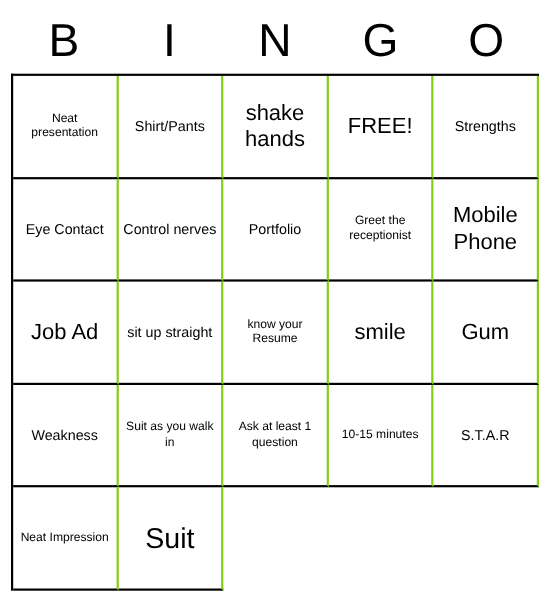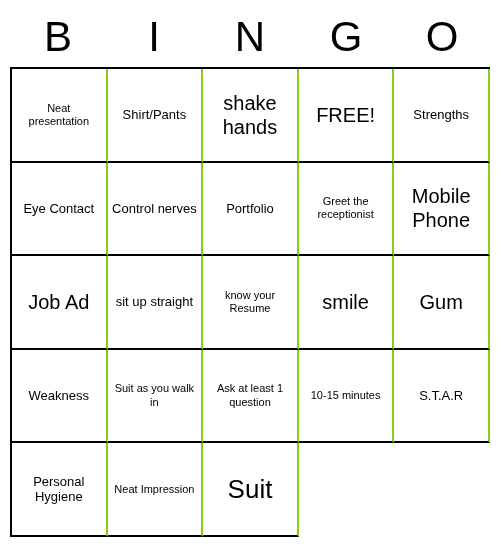--- a/index.html
+++ b/index.html
@@ -149,22 +149,19 @@
       <div class="bingo-cell">
         <span class="size-small">Ask at least 1 question</span>
       </div>
       <div class="bingo-cell">
         <span class="size-small">10-15 minutes</span>
       </div>
       <div class="bingo-cell">
         <span class="size-medium">S.T.A.R</span>
       </div>
       <div class="bingo-cell">
-        <span class="size-medium">Personal Hygiene</span>
-      </div>
-      <div class="bingo-cell">
         <span class="size-small">Neat Impression</span>
       </div>
       <div class="bingo-cell">
         <span class="size-xxlarge">Suit</span>
       </div>
     </div>
 </div>
 
 </body></html>

